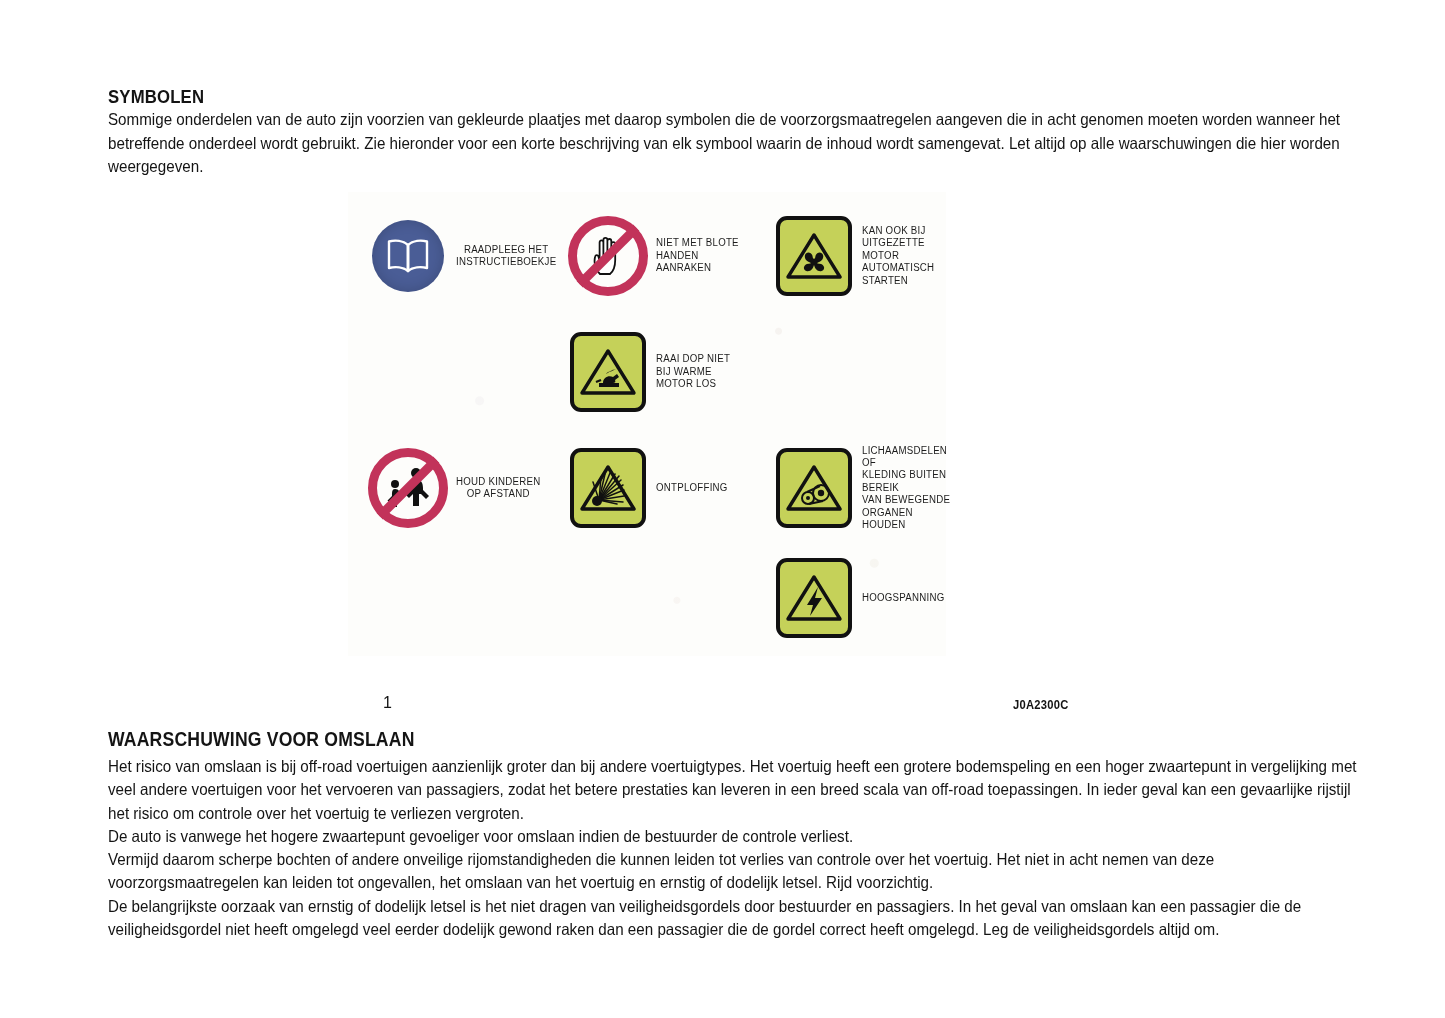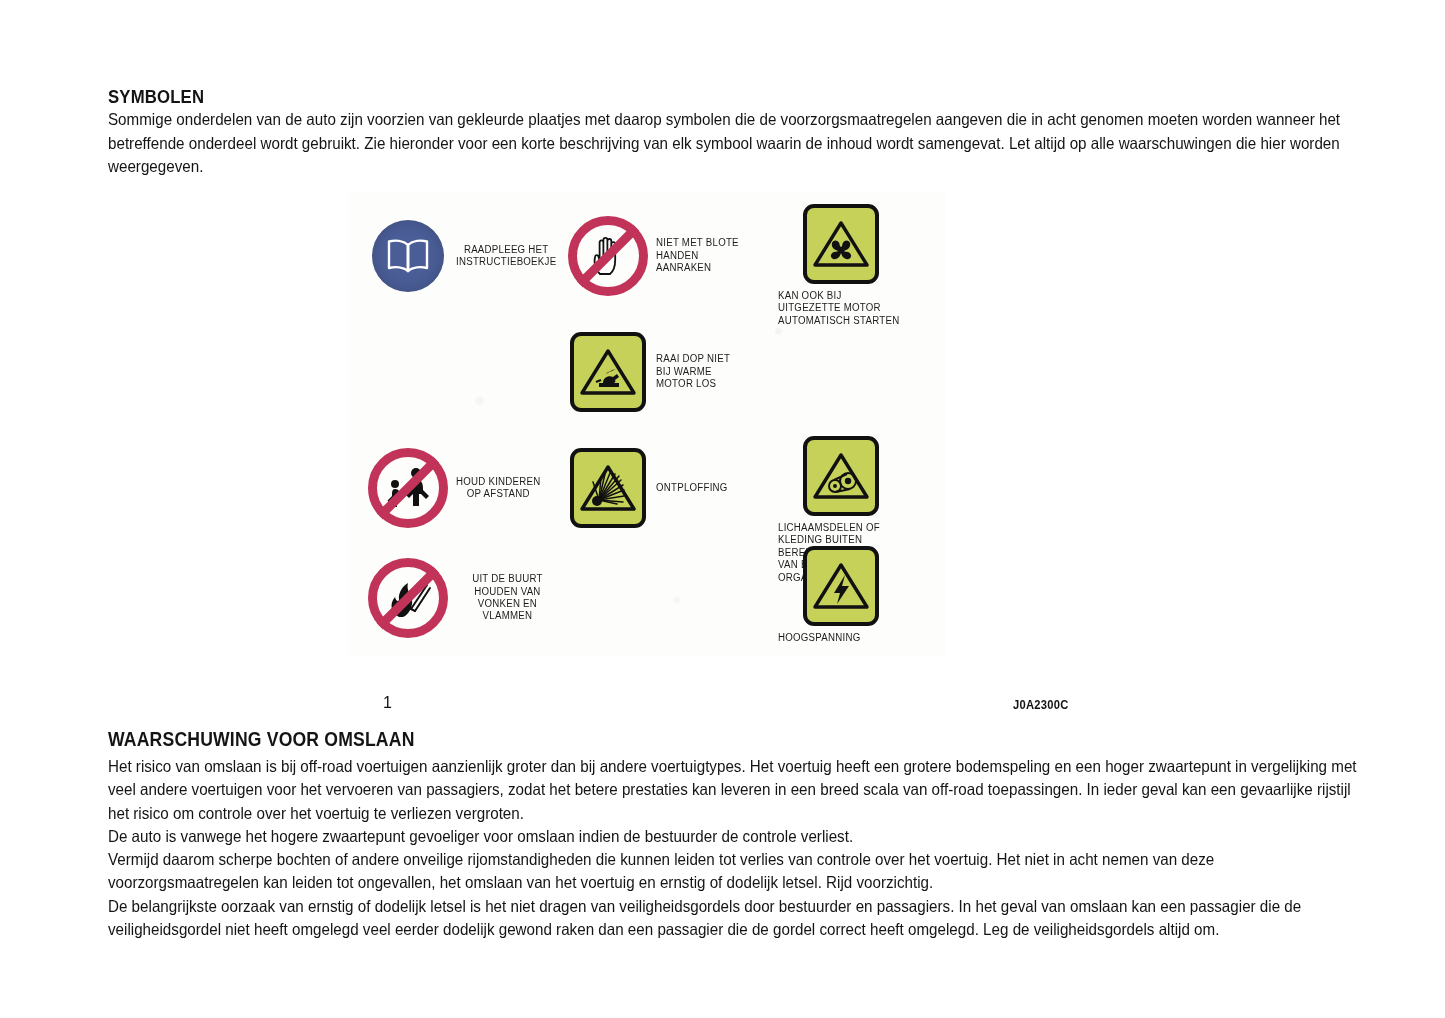--- a/index.html
+++ b/index.html
@@ -86,21 +86,21 @@
   }
   .sym-cell {
     position: absolute;
     top: 0;
     height: 116px;
     display: flex;
     align-items: center;
   }
   .col-1 { left: 14px;  width: 200px; text-align: center; }
   .col-2 { left: 214px; width: 190px; }
-  .col-3 { left: 396px; width: 194px; flex-direction: column; }
+  .col-3 { left: 420px; width: 194px; }
 
   .glyph-wrap {
     width: 92px;
     height: 100px;
     flex: 0 0 92px;
     display: flex;
     align-items: center;
     justify-content: center;
   }
   .sym-label {
@@ -336,43 +336,20 @@
         </div>
         <div class="sym-label sym-label-wide" style="white-space:pre-line;">LICHAAMSDELEN OF
 KLEDING BUITEN BEREIK
 VAN BEWEGENDE
 ORGANEN HOUDEN</div>
       </div>
     </div>
 
     <div class="sym-row" style="top:348px;">
 
-      <div class="sym-cell col-1">
-        <div class="glyph-wrap">
-          <div class="prohib">
-            <div class="ring"></div>
-            <div class="inner">
-              <svg width="50" height="46" viewBox="0 0 50 46">
-                <g fill="#111111">
-                  <path d="M16 42 C8 38 6 29 12 22 C13 26 15 27 16 25 C15 17 20 11 25 8 C23 16 28 18 29 25 C30 31 26 40 20 42 Z"></path>
-                </g>
-                <g stroke="#111111" stroke-width="2" stroke-linecap="round" fill="none">
-                  <line x1="28" y1="34" x2="44" y2="10"></line>
-                  <line x1="32" y1="36" x2="47" y2="13"></line>
-                  <line x1="28" y1="34" x2="32" y2="36"></line>
-                </g>
-              </svg>
-            </div>
-            <div class="slash"></div>
-          </div>
-        </div>
-        <div class="sym-label" style="white-space:pre-line;">UIT DE BUURT
-HOUDEN VAN
-VONKEN EN VLAMMEN</div>
-      </div>
 
 
       <div class="sym-cell col-3">
         <div class="glyph-wrap">
           <div class="warn-sq">
             <svg width="58" height="52" viewBox="0 0 58 52">
               <polygon points="29,5 55,47 3,47" fill="none" stroke="#111111" stroke-width="3.4" stroke-linejoin="round"></polygon>
               <path d="M33 15 L22 33 L28 33 L25 44 L37 26 L30 26 Z" fill="#111111"></path>
             </svg>
           </div>

